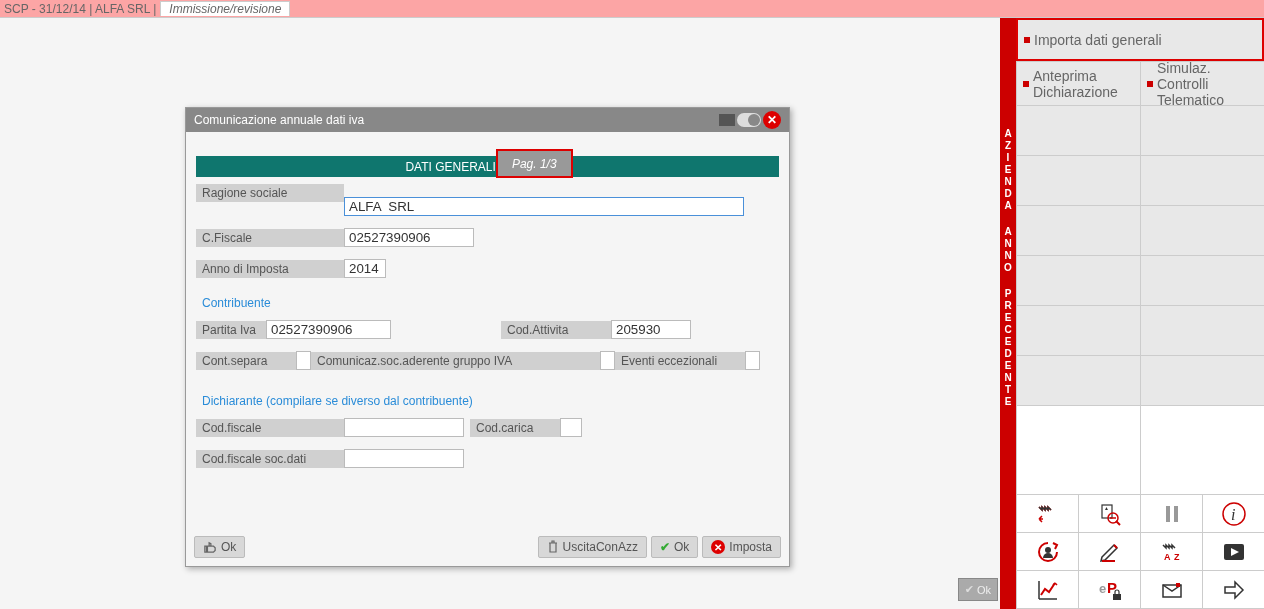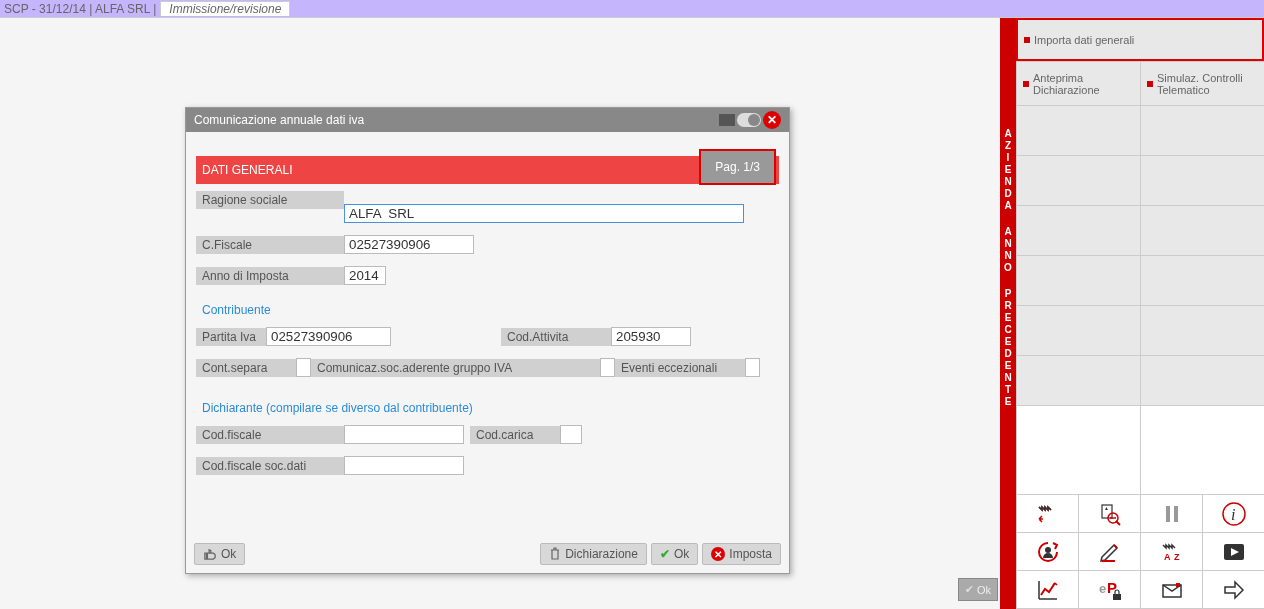--- a/index.html
+++ b/index.html
@@ -1,35 +1,35 @@
 <!DOCTYPE html>
 <html><head>
   <meta charset="utf-8">
   <style>
     * { box-sizing: border-box; margin: 0; padding: 0; }
     body { font-family: Arial, sans-serif; font-size: 12px; background: #f5f5f5; overflow: hidden; width: 1264px; height: 609px; position: relative; }
     
-    .header { background: #c4b5fd; height: 18px; display: flex; align-items: center; padding: 0 4px; border-bottom: 1px solid #ccc; }
+    .header { background: #fca5a5; height: 18px; display: flex; align-items: center; padding: 0 4px; border-bottom: 1px solid #ccc; }
     .header-text { color: #666; }
     .header-tab { background: #fff; padding: 0 8px; margin-left: 4px; border: 1px solid #ccc; border-bottom: none; font-style: italic; color: #666; }
     
     .main-area { position: absolute; top: 18px; left: 0; right: 264px; bottom: 0; background: #f5f5f5; }
     
     .dialog { position: absolute; left: 185px; top: 89px; width: 605px; background: #f5f5f5; border: 1px solid #999; box-shadow: 2px 2px 6px rgba(0,0,0,0.3); }
     .dialog-title { background: #888; color: #fff; padding: 3px 8px; display: flex; align-items: center; justify-content: space-between; }
     .dialog-title-right { display: flex; align-items: center; gap: 2px; }
     .flag-icon { width: 16px; height: 12px; background: #555; }
     .toggle-pill { width: 24px; height: 14px; background: #ddd; border-radius: 7px; position: relative; }
     .toggle-pill::after { content: ''; position: absolute; width: 12px; height: 12px; background: #888; border-radius: 50%; top: 1px; right: 1px; }
     .close-btn { width: 18px; height: 18px; background: #d00; border-radius: 50%; display: flex; align-items: center; justify-content: center; color: #fff; font-weight: bold; cursor: pointer; }
     
     .dialog-body { padding: 24px 10px 6px 10px; }
     
-    .section-header { background: #ef4444; color: #fff; padding: 2px 6px; display: flex; justify-content: space-between; align-items: center; }
-    .page-highlight { border: 2px solid #d00; padding: 0 14px; background: #999; color: #fff; margin-right: -3px; margin-top: -9px; margin-bottom: -3px; height: 36px; display: flex; align-items: center; }
+    .section-header { background: #0f766e; color: #fff; padding: 2px 6px; display: flex; justify-content: center; align-items: center; }
+    .page-highlight { border: 2px solid #d00; padding: 0 14px; background: #999; color: #fff; margin-right: -3px; margin-top: -9px; margin-bottom: -3px; height: 29px; display: flex; align-items: center; font-style: italic; }
     
     .form-row { display: flex; align-items: center; height: 31px; }
     .form-label { background: #d0d0d0; padding: 2px 6px; color: #555; }
     .form-input { background: #fff; border: 1px solid #bbb; padding: 1px 4px; color: #333; height: 19px; }
     .form-input.focused { border: 1px solid #4a90d9; margin-top: 28px; }
     .form-display { background: #d0d0d0; padding: 2px 6px; color: #555; }
     
     .section-title { color: #2a8cd8; padding: 4px 6px; }
     
     .dialog-footer { display: flex; justify-content: space-between; padding: 6px 8px 8px 8px; align-items: center; }
@@ -42,21 +42,21 @@
     .bottom-ok { position: absolute; right: 2px; bottom: 8px; background: #aaa; border: 1px solid #888; padding: 4px 6px; display: flex; align-items: center; gap: 3px; color: #eee; font-size: 11px; }
     .bottom-ok .check { color: #ddd; }
     
     .right-panel { position: absolute; right: 0; top: 18px; width: 264px; bottom: 0; display: flex; }
     .red-strip { width: 16px; background: #c00; color: #fff; display: flex; flex-direction: column; align-items: center; padding-top: 110px; font-size: 10px; font-weight: bold; }
     .red-strip span { line-height: 12px; }
     .red-gap { height: 14px; }
     
     .right-grid { flex: 1; display: flex; flex-direction: column; }
     .right-row { display: flex; height: 50px; border-bottom: 1px solid #ccc; }
-    .right-cell { flex: 1; border-left: 1px solid #ccc; padding: 4px 6px; color: #666; font-size: 11px; display: flex; align-items: center; background: #e8e8e8; position: relative; }
+    .right-cell { flex: 1; border-left: 1px solid #ccc; padding: 4px 6px; color: #666; font-size: 14px; display: flex; align-items: center; background: #e8e8e8; position: relative; }
     .right-cell.white { background: #fff; justify-content: center; }
     .red-dot { width: 6px; height: 6px; background: #c00; margin-right: 4px; flex-shrink: 0; }
     .highlight-cell { border: 2px solid #d00 !important; }
     
     .icon-row { display: flex; height: 38px; }
     .icon-cell { flex: 1; border-left: 1px solid #ccc; border-bottom: 1px solid #ccc; background: #fff; display: flex; align-items: center; justify-content: center; cursor: pointer; }
     .icon-cell svg { width: 26px; height: 26px; }
     
     .spacer-8 { height: 8px; }
     .spacer-14 { height: 14px; }
@@ -134,21 +134,21 @@
         <svg class="icon-thumb" viewBox="0 0 16 14">
             <path d="M2 6h2v7H2zM5 6h7l2 2v3l-2 2H5z M7 6V2l2 1v3" fill="none" stroke="#666" stroke-width="1.5"></path>
           </svg>
         <span>Ok</span>
       </div>
       <div class="btn-group">
         <div class="btn">
           <svg width="12" height="14" viewBox="0 0 12 14">
               <path d="M2 3h8M3 3v9h6V3M5 3V1h2v2" fill="none" stroke="#666" stroke-width="1.2"></path>
             </svg>
-          <span>Dichiarazione</span>
+          <span>UscitaConAzz</span>
         </div>
         <div class="btn">
           <span class="icon-check">✔</span>
           <span>Ok</span>
         </div>
         <div class="btn">
           <span class="icon-x">✕</span>
           <span>Imposta</span>
         </div>
       </div>

